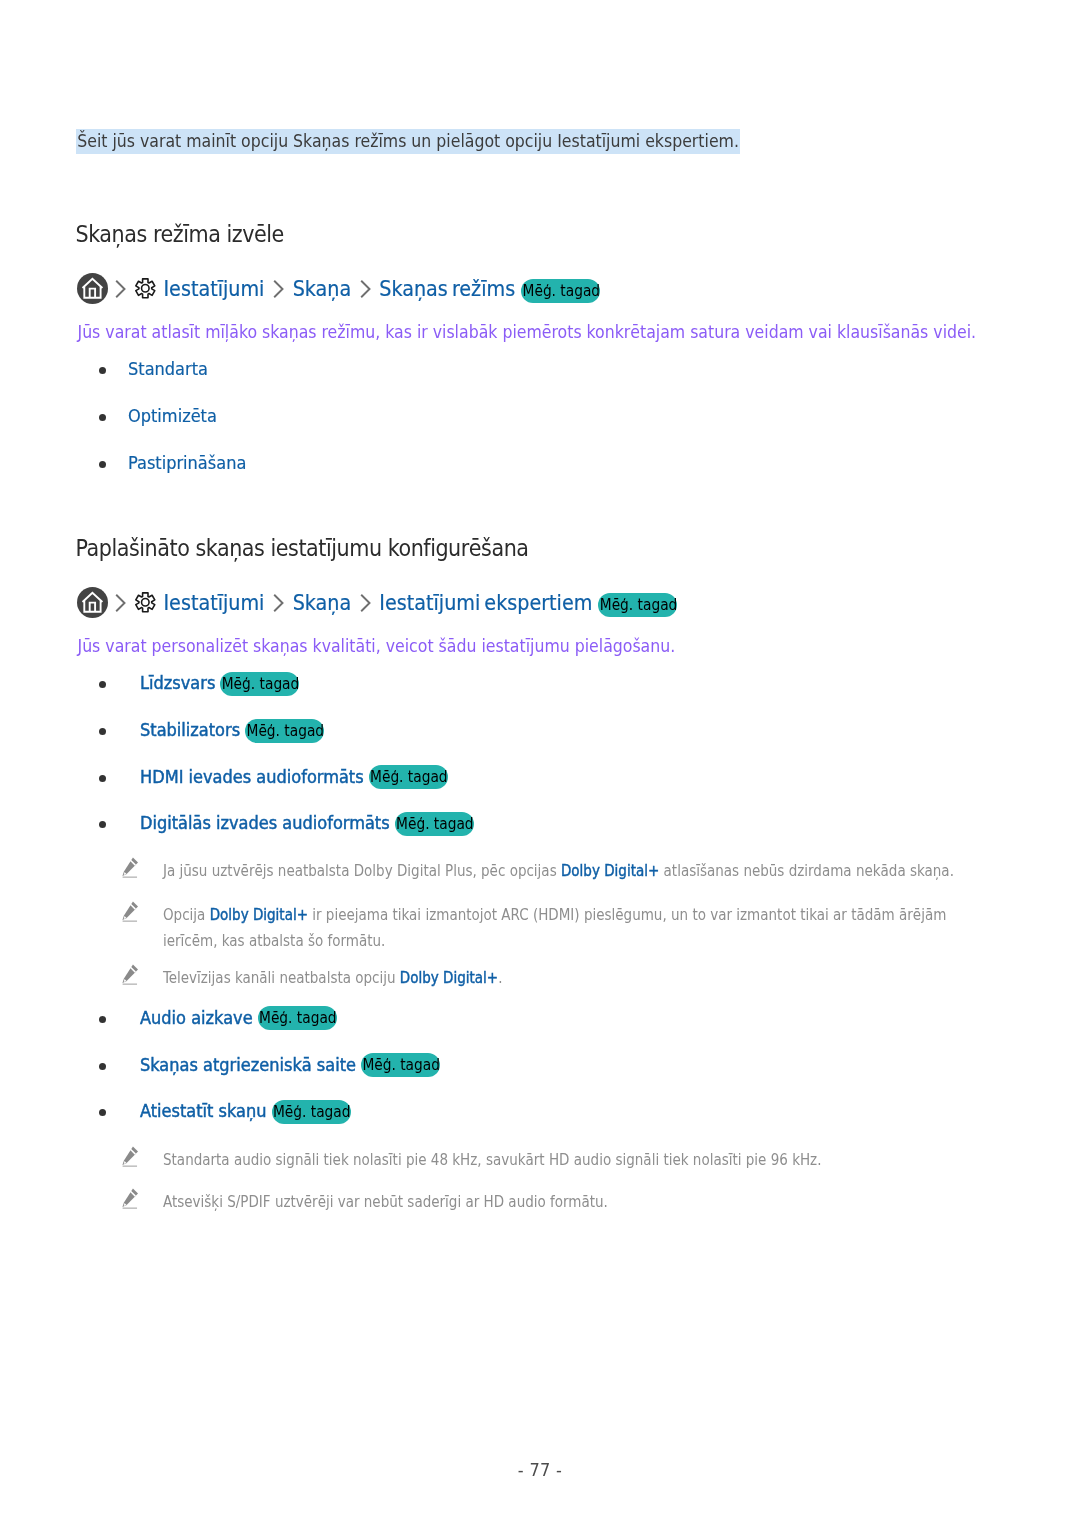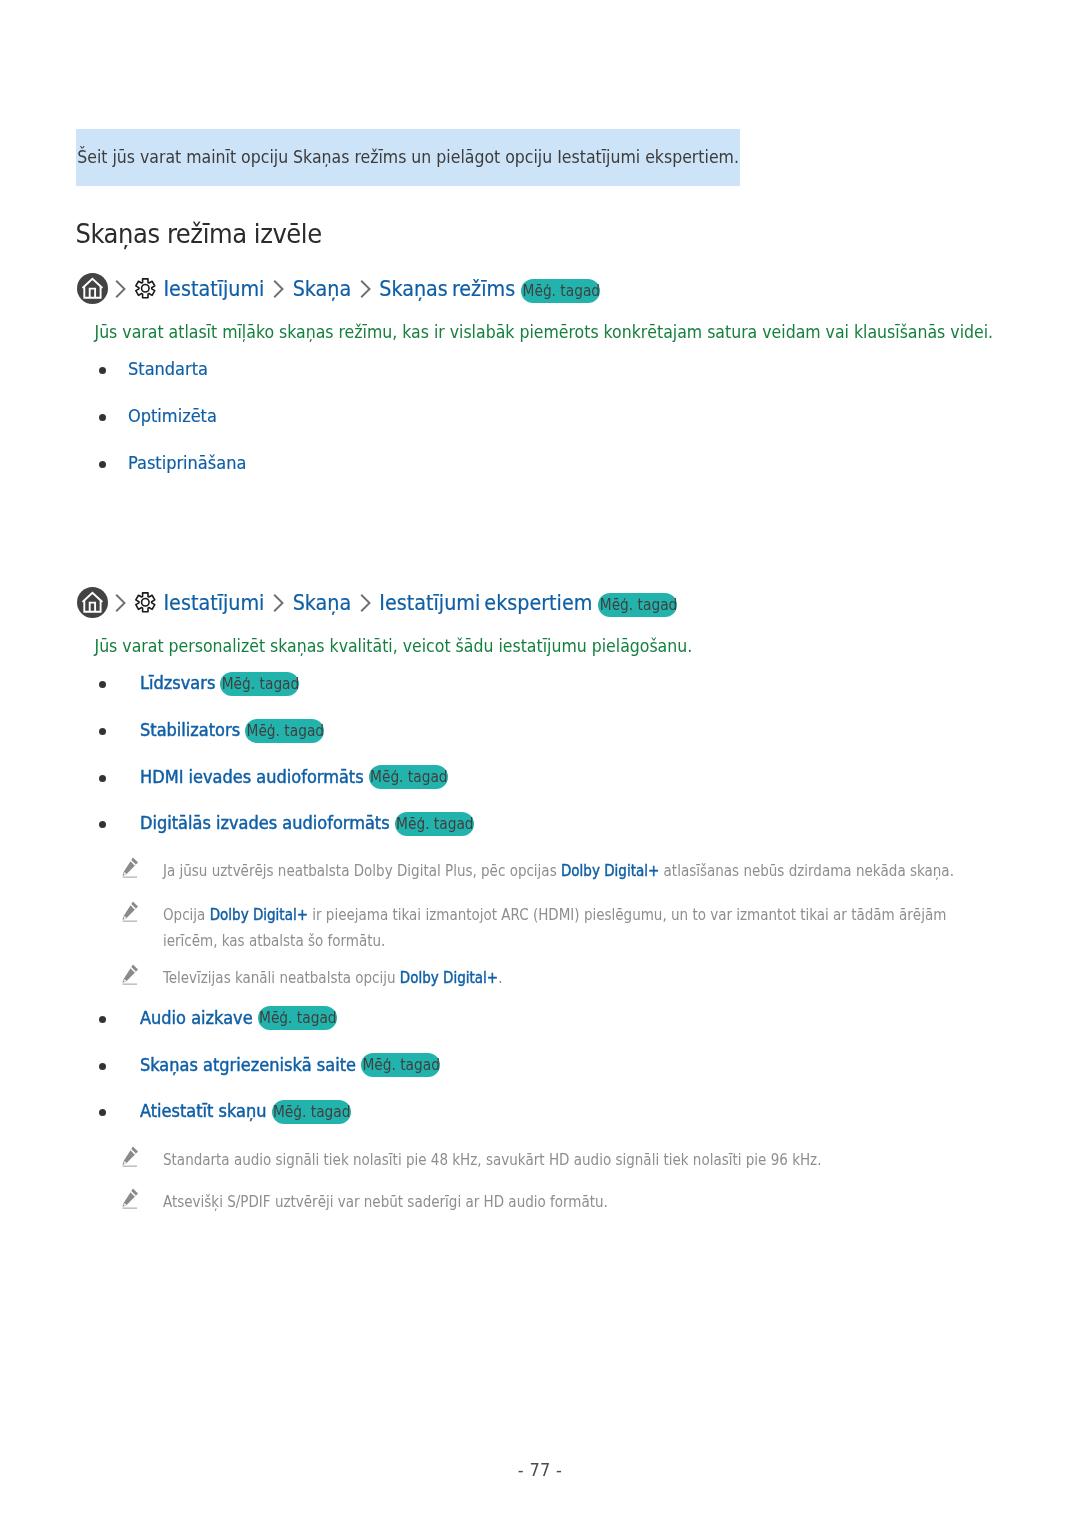--- a/index.html
+++ b/index.html
@@ -10,41 +10,41 @@
     color:#3c3c3c;position:relative;overflow:hidden;
     -webkit-font-smoothing:antialiased;
   }
   .page{position:absolute;left:0;top:0;width:1080px;height:1527px;}
 
   
   .h1{position:absolute;left:76px;top:72.5px;margin:0;font-size:34px;letter-spacing:-0.9px;
       color:#2b2b2b;font-weight:400;white-space:nowrap;line-height:42px;}
   .lead-wrap{position:absolute;left:76.2px;top:129.2px;}
   .lead{background:#cde3f7;font-size:17.5px;color:#3c3c3c;line-height:25px;
-        display:inline-block;padding:16px 1px;white-space:nowrap;}
-  .h2{position:absolute;left:75.5px;margin:0;font-size:27px;letter-spacing:-0.45px;
+        display:inline-block;padding:0 1px;white-space:nowrap;}
+  .h2{position:absolute;left:75.5px;margin:0;font-size:23px;letter-spacing:-0.45px;
       color:#2b2b2b;font-weight:400;white-space:nowrap;line-height:34px;}
 
   
   .crumb{position:absolute;left:76.9px;display:flex;align-items:center;white-space:nowrap;height:31px;}
   .home-ic,.gear-ic,.chev-ic{display:block;flex:0 0 auto;}
   .chev-ic{margin:0 8.6px;}
   .chev-ic.c1{margin-left:7.3px;margin-right:8.1px;}
   .gear-ic{margin-right:6.6px;}
   .crumb-txt{font-size:21.3px;letter-spacing:0px;word-spacing:-2px;color:#0f5fa6;line-height:26px;white-space:nowrap;-webkit-text-stroke:0.2px #0f5fa6;}
 
   
-  .badge{display:inline-block;position:relative;background:#23b3ad;color:#404040;
+  .badge{display:inline-block;position:relative;background:#23b3ad;color:#000000;
          border-radius:12px;height:24px;width:79px;font-size:15.3px;
          line-height:24px;white-space:nowrap;vertical-align:middle;}
   .badge i{position:absolute;left:1.4px;top:0;font-style:normal;}
 
   
-  .para{position:absolute;left:77.5px;font-size:17.5px;color:#15803d;
-        line-height:26px;white-space:nowrap;margin-left:17px;}
+  .para{position:absolute;left:77.5px;font-size:17.5px;color:#8b5cf6;
+        line-height:26px;white-space:nowrap;}
 
   
   .li{position:absolute;left:99px;height:23px;white-space:nowrap;}
   .li .dot{position:absolute;left:0;top:10px;width:7px;height:7px;border-radius:50%;
            background:#333333;}
   .li .row{position:absolute;left:29px;top:0;white-space:nowrap;line-height:23px;}
   .li .lbl{font-size:18px;color:#0f5fa6;white-space:nowrap;line-height:23px;text-align:right;-webkit-text-stroke:0.17px #0f5fa6;}
   .li .lbl.b{font-weight:400;margin-left:12px;-webkit-text-stroke:0.45px #0f5fa6;}
   .li .badge{margin-left:5px;top:-1px;}
 
@@ -126,20 +126,21 @@
   </div>
   <div class="li" style="top:403.9px">
     <span class="dot"></span>
     <span class="row"><span class="lbl">Optimizēta</span></span>
   </div>
   <div class="li" style="top:450.7px">
     <span class="dot"></span>
     <span class="row"><span class="lbl">Pastiprināšana</span></span>
   </div>
 
+  <h2 class="h2" style="top:530.5px">Paplašināto skaņas iestatījumu konfigurēšana</h2>
 
   <div class="crumb" style="top:587px">
     <svg class="home-ic" width="31" height="31">
         <use href="#ic-home"></use>
       </svg>
     <svg class="chev-ic c1" width="11" height="18">
         <use href="#ic-chev"></use>
       </svg>
     <svg class="gear-ic" width="22.6" height="22.6">
         <use href="#ic-gear"></use>

